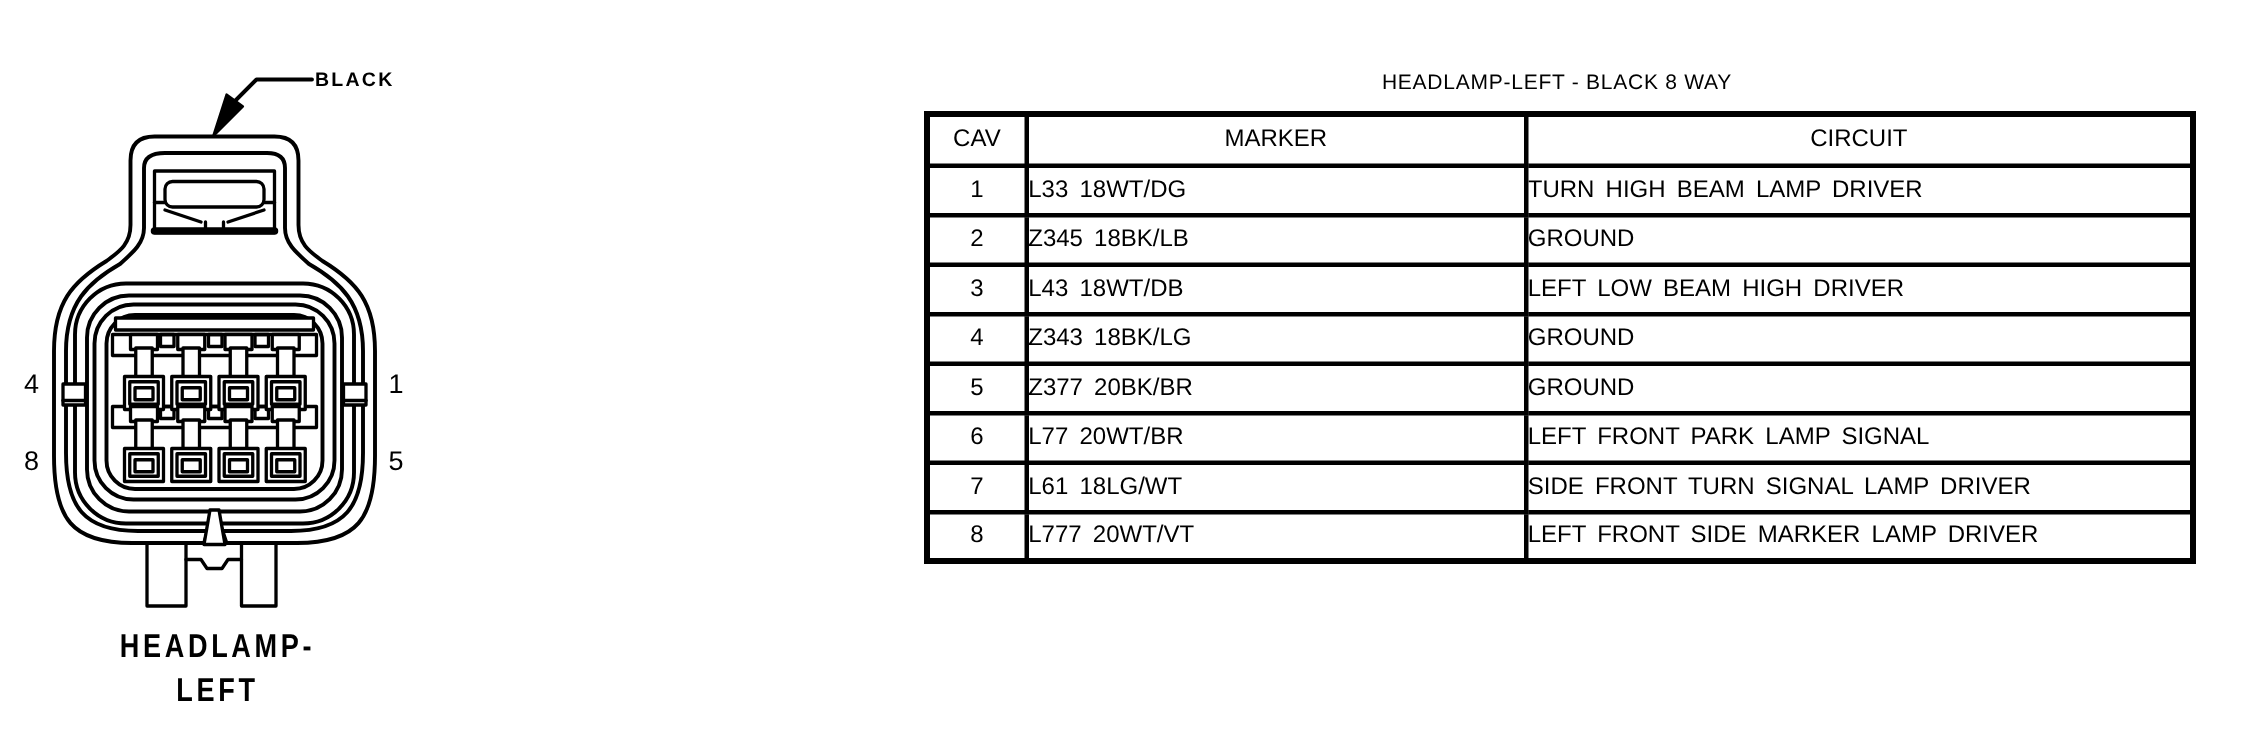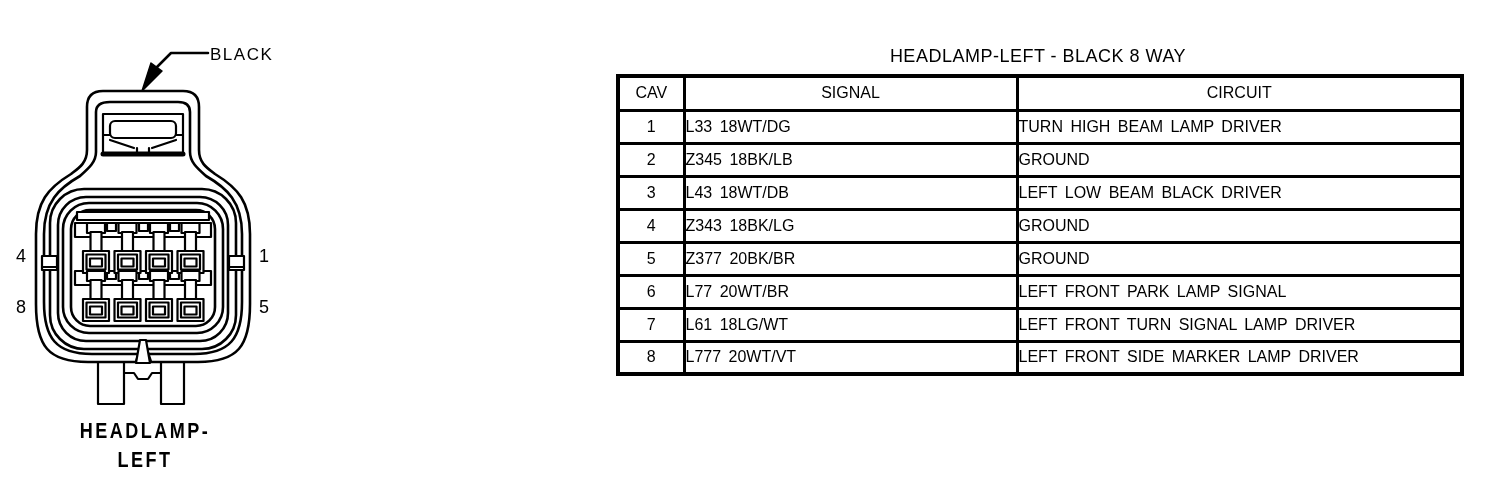--- a/index.html
+++ b/index.html
@@ -4,39 +4,39 @@
 <style>
   html,body{margin:0;padding:0;background:#fff;}
   .page{
     position:relative;width:1504px;height:502px;background:#ffffff;
     font-family:"Liberation Sans",sans-serif;color:#000;overflow:hidden;
     -webkit-font-smoothing:none;
   }
   
   .connector-svg{position:absolute;left:0;top:0;}
   .black-label{
-    position:absolute;left:210px;top:45px;font-size:17px;letter-spacing:1.5px;
-    font-weight:400;white-space:nowrap;
+    position:absolute;left:210px;top:45px;font-size:13px;letter-spacing:1.5px;
+    font-weight:700;white-space:nowrap;
   }
   .pin{
     position:absolute;width:22px;text-align:center;font-size:18px;font-weight:500;
   }
   .pin-4{left:10px;top:246px;}
   .pin-8{left:10px;top:297px;}
   .pin-1{left:253px;top:246px;}
   .pin-5{left:253px;top:297px;}
   .caption{
     position:absolute;left:53px;top:416px;width:184px;text-align:center;
     font-weight:bold;font-size:22px;letter-spacing:3px;line-height:29px;
     transform:scaleX(0.82);transform-origin:50% 0;white-space:nowrap;
   }
   
   .table-title{
     position:absolute;left:616px;top:46px;width:844px;text-align:center;
-    font-size:18px;letter-spacing:0.5px;white-space:nowrap;
+    font-size:14px;letter-spacing:0.5px;white-space:nowrap;
   }
   table.pinout{
     position:absolute;left:616px;top:74px;width:844px;height:300px;
     border-collapse:collapse;table-layout:fixed;
     border:4px solid #000;
   }
   table.pinout th, table.pinout td{
     border:3px solid #000;font-size:16px;font-weight:400;
     word-spacing:3px;white-space:nowrap;overflow:hidden;
     padding:0;vertical-align:middle;
@@ -165,60 +165,60 @@
 
   <table class="pinout">
     <colgroup>
       <col style="width:66px">
       <col style="width:333px">
       <col style="width:445px">
     </colgroup>
     <thead>
       <tr>
         <th class="h-cav">CAV</th>
-        <th class="h-circuit">SIGNAL</th>
+        <th class="h-circuit">MARKER</th>
         <th class="h-function">CIRCUIT</th>
       </tr>
     </thead>
     <tbody>
 
     <tr>
         <td class="cav">1</td>
         <td class="circuit">L33 18WT/DG</td>
         <td class="function">TURN HIGH BEAM LAMP DRIVER</td>
       </tr>
         <tr>
         <td class="cav">2</td>
         <td class="circuit">Z345 18BK/LB</td>
         <td class="function">GROUND</td>
       </tr>
         <tr>
         <td class="cav">3</td>
         <td class="circuit">L43 18WT/DB</td>
-        <td class="function">LEFT LOW BEAM BLACK DRIVER</td>
+        <td class="function">LEFT LOW BEAM HIGH DRIVER</td>
       </tr>
         <tr>
         <td class="cav">4</td>
         <td class="circuit">Z343 18BK/LG</td>
         <td class="function">GROUND</td>
       </tr>
         <tr>
         <td class="cav">5</td>
         <td class="circuit">Z377 20BK/BR</td>
         <td class="function">GROUND</td>
       </tr>
         <tr>
         <td class="cav">6</td>
         <td class="circuit">L77 20WT/BR</td>
         <td class="function">LEFT FRONT PARK LAMP SIGNAL</td>
       </tr>
         <tr>
         <td class="cav">7</td>
         <td class="circuit">L61 18LG/WT</td>
-        <td class="function">LEFT FRONT TURN SIGNAL LAMP DRIVER</td>
+        <td class="function">SIDE FRONT TURN SIGNAL LAMP DRIVER</td>
       </tr>
         <tr>
         <td class="cav">8</td>
         <td class="circuit">L777 20WT/VT</td>
         <td class="function">LEFT FRONT SIDE MARKER LAMP DRIVER</td>
       </tr>
       </tbody>
   </table>
 
 </div>

